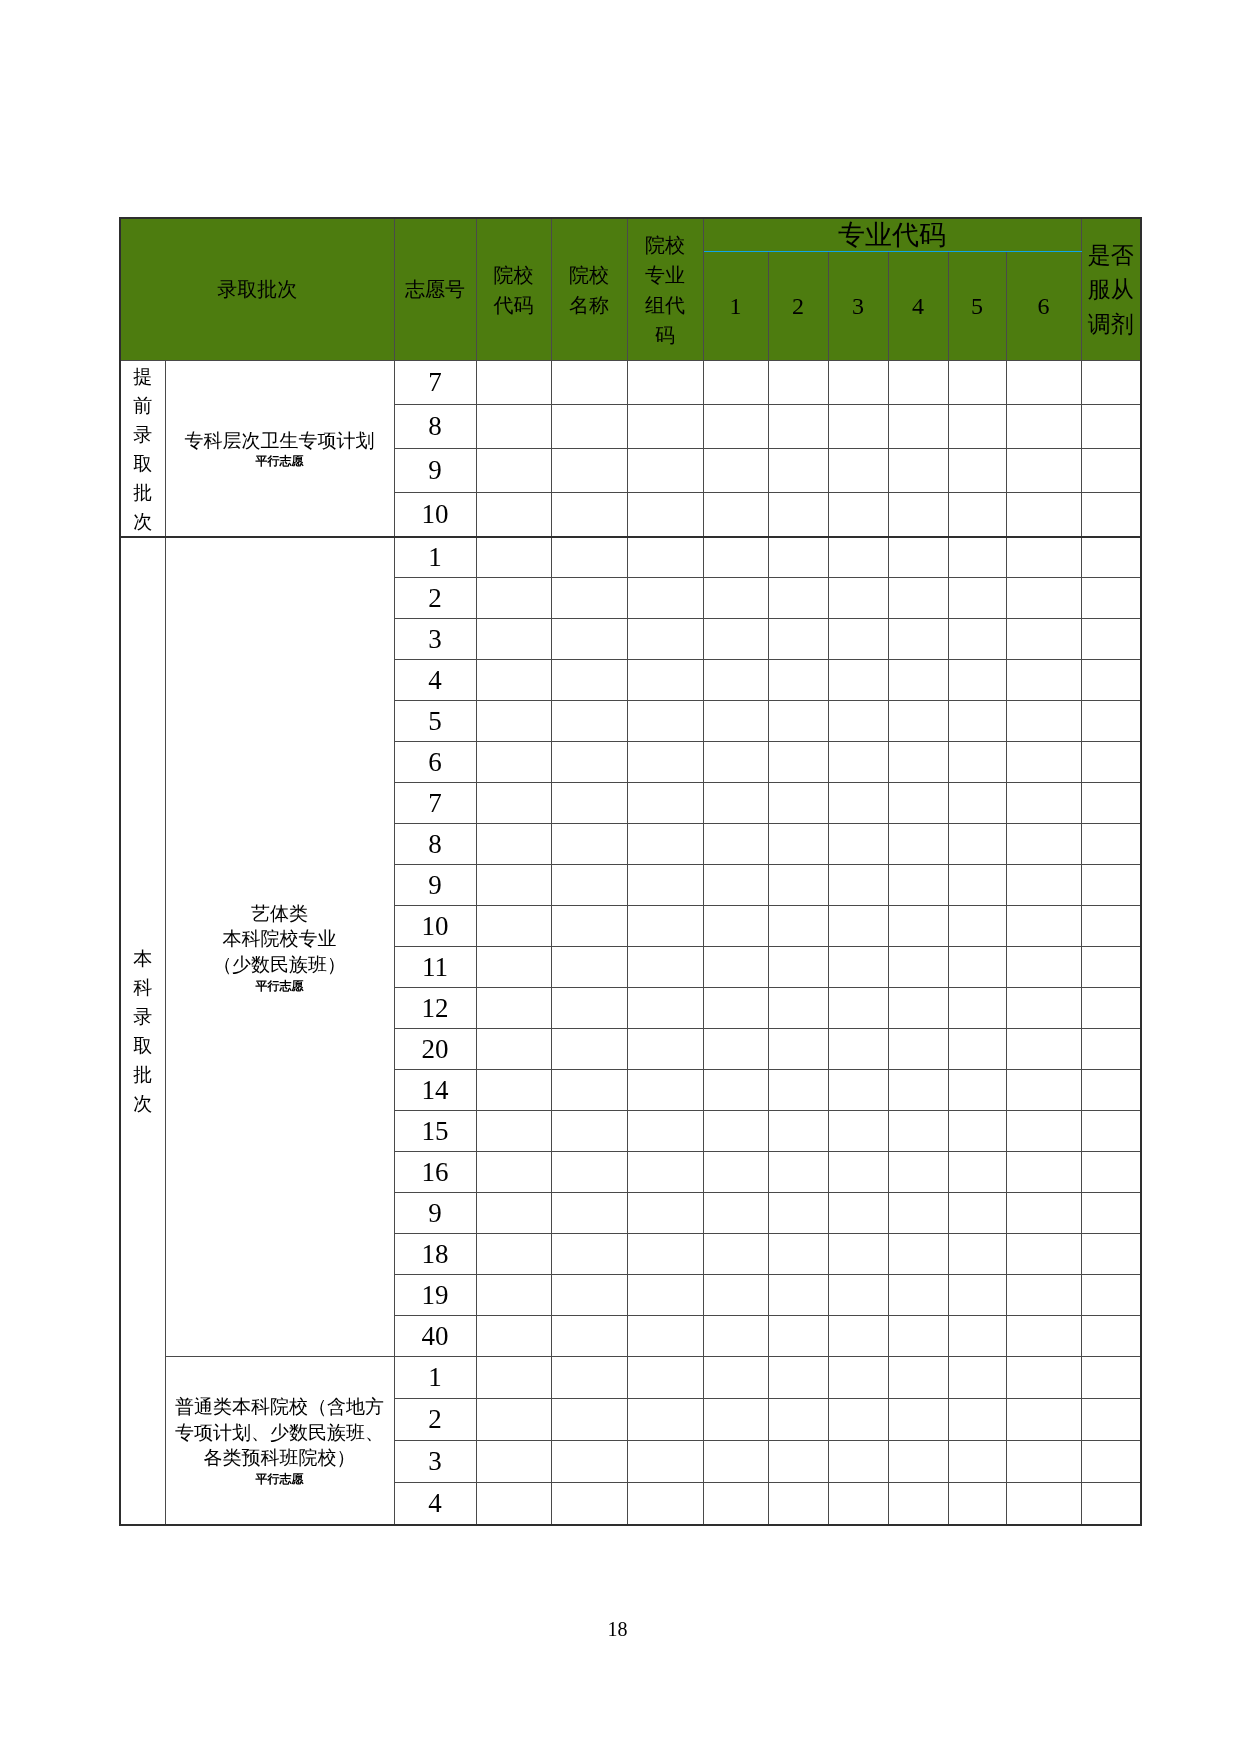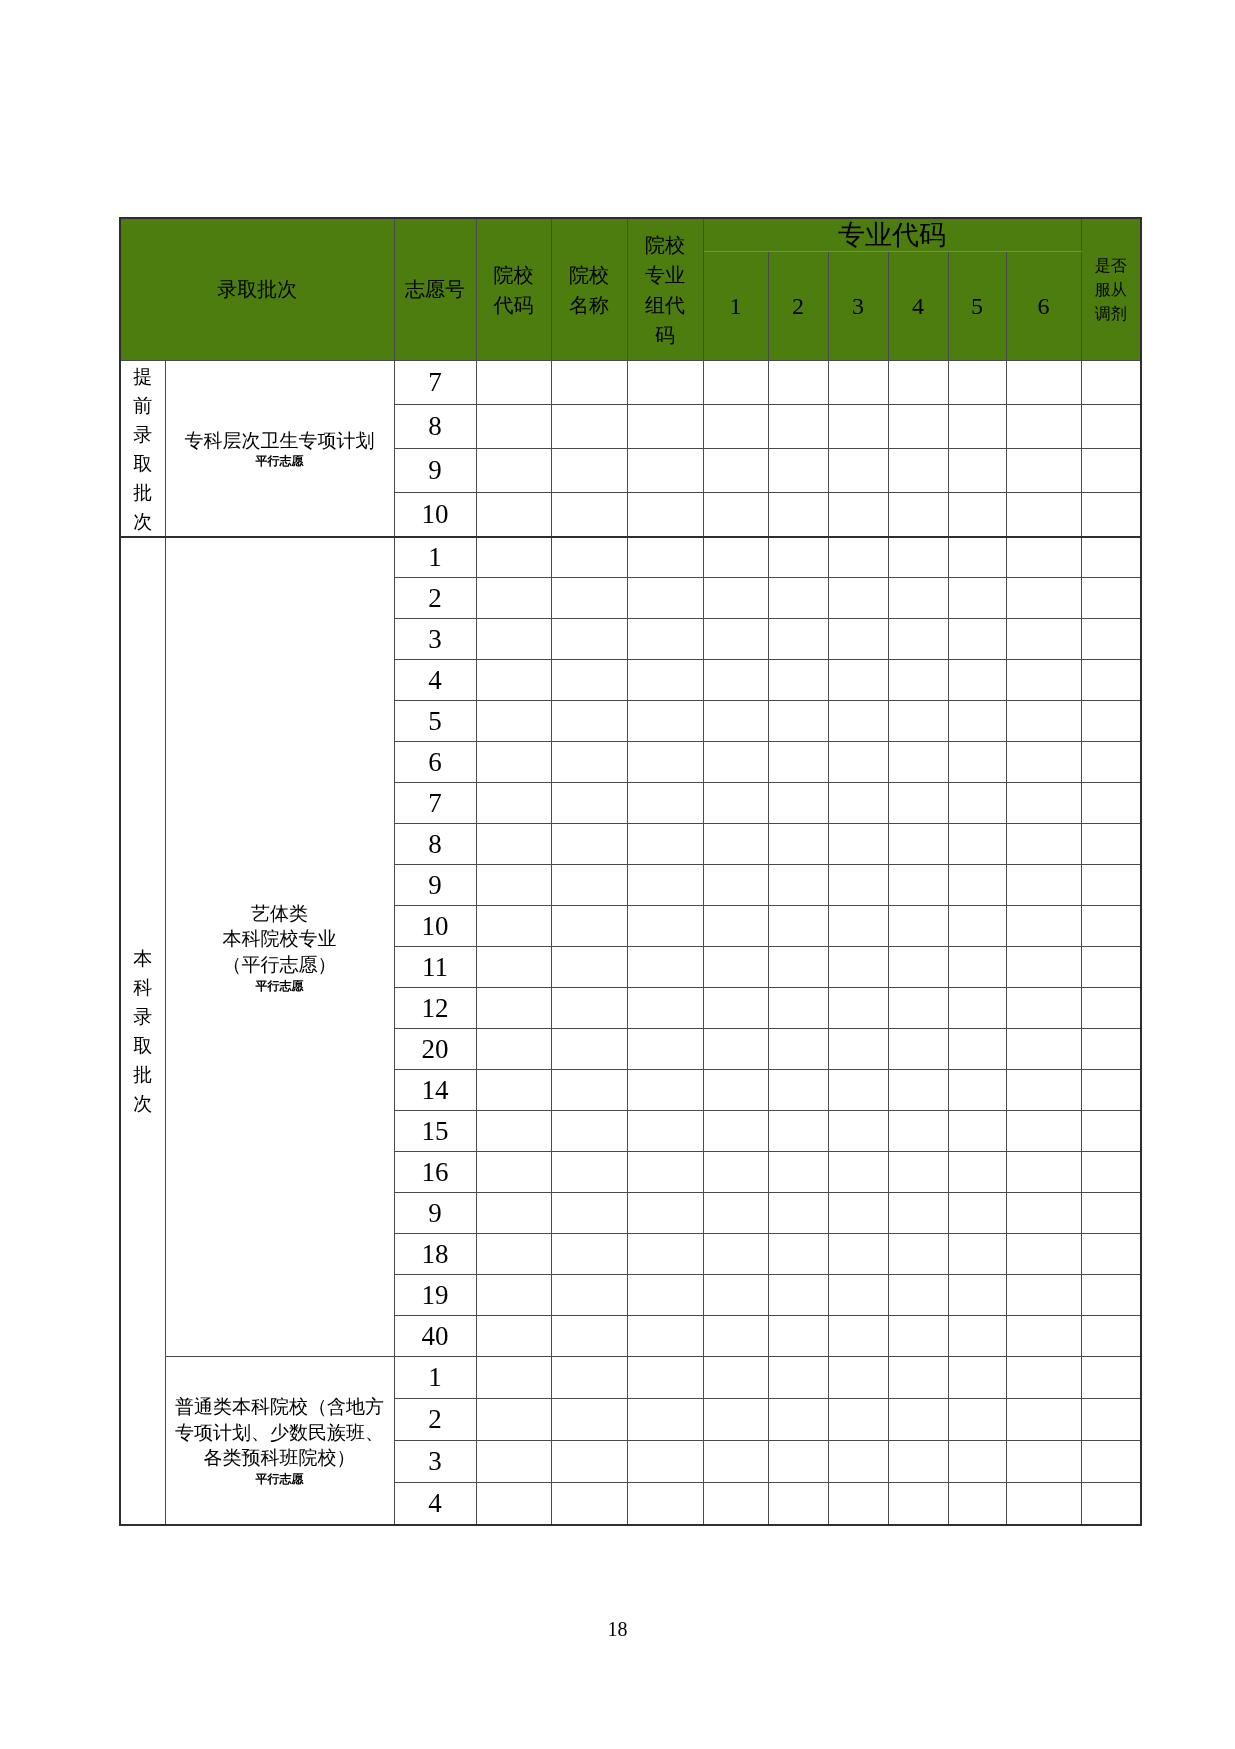--- a/index.html
+++ b/index.html
@@ -36,21 +36,21 @@
   }
   tr.h1 { height: 25px; }
   tr.h2 { height: 109px; }
   th.major-code-group {
     border-bottom: 1px solid #0ea5e9;
     line-height: 1.2;
     font-size: 27px;
     margin-left: 32px;
   }
   .pre { white-space: pre-line; line-height: 1.5; }
-  th.obey { font-size: 16px; line-height: 1.5; margin-left: 36px; }
+  th.obey { font-size: 23px; line-height: 1.5; margin-left: 36px; }
   th.subcol {
     font-family: "Liberation Serif", "DejaVu Serif", serif;
     font-size: 24px;
   }
   tbody td { background: #ffffff; }
   tr.s0 { height: 44px; }
   tr.s1 { height: 41px; }
   tr.s2 { height: 42px; }
   tr.sec-start td { border-top: 2px solid #2e2e2e; }
   td.num-cell {
@@ -191,21 +191,21 @@
           <td class="empty-cell"></td>
           <td class="empty-cell"></td>
         </tr>
         <tr class="s1 sec-start">
           <td rowspan="24" class="group-cell">
             <div class="vtext">本科录取批次</div>
           </td>
           <td rowspan="20" class="batch-cell">
             <div class="batch-line">艺体类</div>
             <div class="batch-line">本科院校专业</div>
-            <div class="batch-line">（平行志愿）</div>
+            <div class="batch-line">（少数民族班）</div>
             <div class="batch-bold">平行志愿</div>
           </td>
           <td class="num-cell">1</td>
           <td class="empty-cell"></td>
           <td class="empty-cell"></td>
           <td class="empty-cell"></td>
           <td class="empty-cell"></td>
           <td class="empty-cell"></td>
           <td class="empty-cell"></td>
           <td class="empty-cell"></td>

